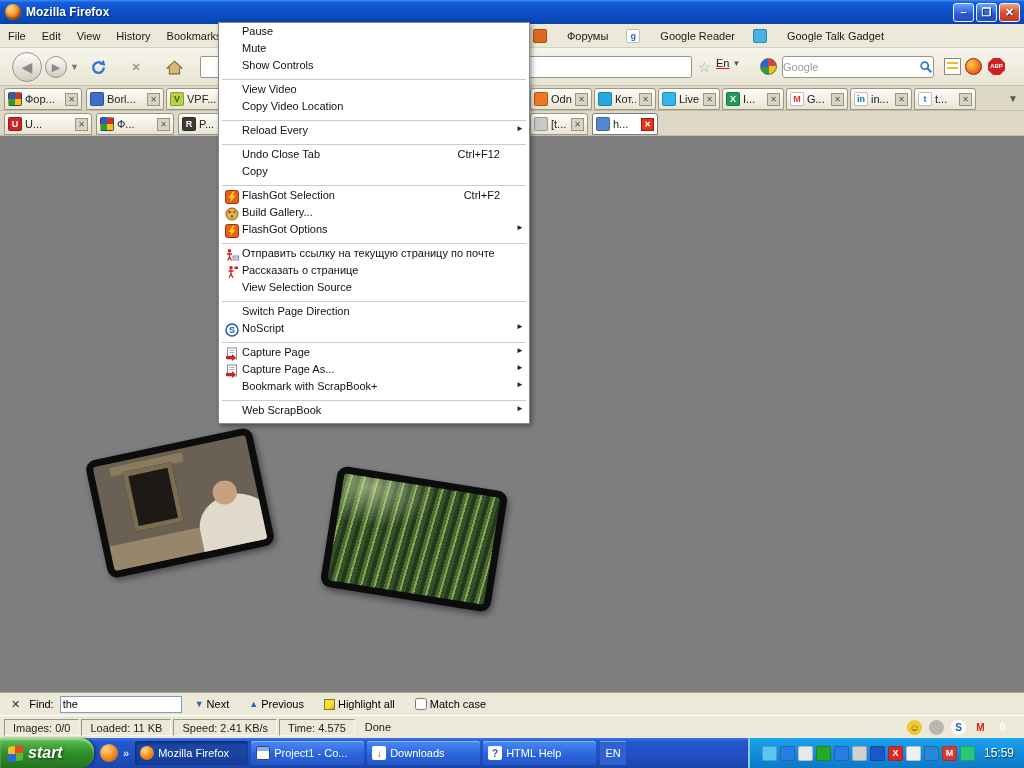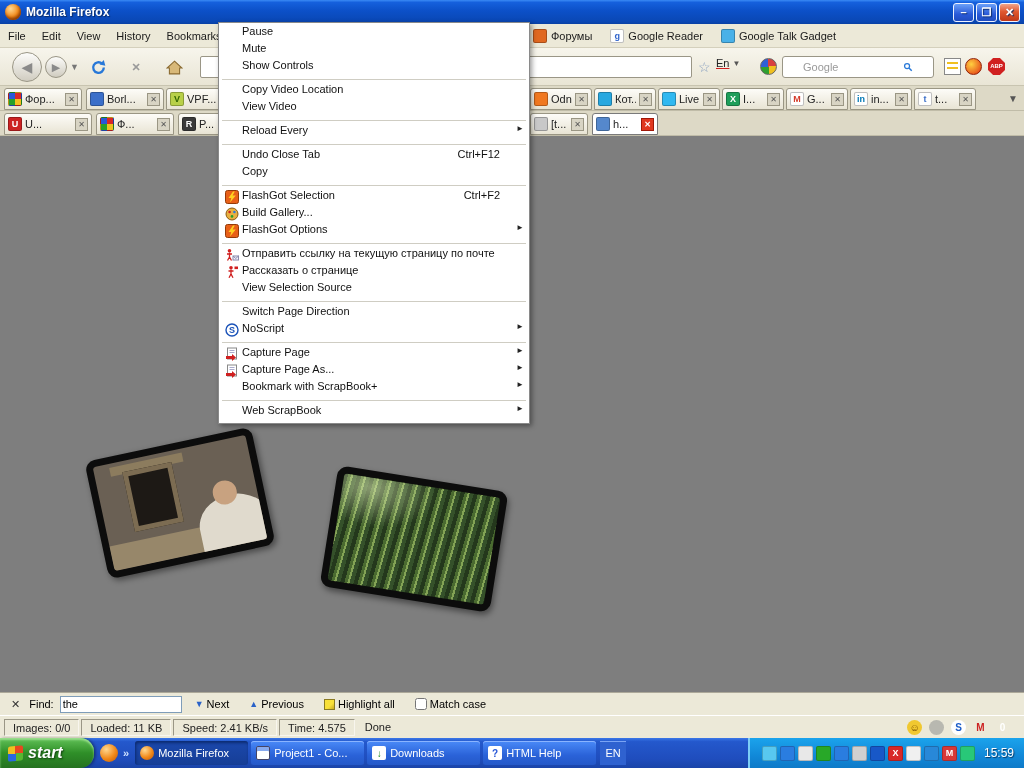--- a/index.html
+++ b/index.html
@@ -18,21 +18,21 @@
   .tb-btn { width:21px; height:19px; margin-left:2px; border-radius:3px; border:1px solid #eef2ff;
     background:linear-gradient(180deg,#6aa0f8,#2a5ad8 60%,#1f4cc0); color:#fff; font-size:11px; line-height:17px;
     text-align:center; font-weight:bold; }
   .tb-close { background:linear-gradient(180deg,#f0a488,#e05830 45%,#c03818); }
 
   
   .menurow { position:absolute; top:24px; left:0; right:0; height:24px; background:#ece9d8;
     border-bottom:1px solid #d4d0bc; display:flex; align-items:center; color:#1a1a1a; }
   .menu-item { padding:4px 8px; }
   .personal-bar { position:absolute; left:524px; top:0; height:24px; display:flex; align-items:center; }
-  .pb-item { display:flex; align-items:center; gap:4px; padding:0 9px; height:100%; }
+  .pb-item { display:flex; align-items:center; gap:20px; padding:0 9px; height:100%; }
   .fav { width:14px; height:14px; border-radius:2px; border:1px solid rgba(0,0,0,.25);
     display:inline-flex; align-items:center; justify-content:center; font-size:9px; font-weight:bold; flex:none; overflow:hidden; }
   .fav-multi { background:conic-gradient(#d82828 0 25%, #f0c020 0 50%, #28a028 0 75%, #2858d8 0 100%); }
 
   
   .navrow { position:absolute; top:48px; left:0; right:0; height:38px;
     background:linear-gradient(#f7f5ec,#e9e5d5); border-bottom:1px solid #c8c4b0; }
   .nav-btn { position:absolute; border-radius:50%; border:1px solid #9a9686;
     background:linear-gradient(#fcfcfa,#d0ccc0); display:flex; align-items:center; justify-content:center; color:#8a8a8a; }
   .back { left:12px; top:4px; width:30px; height:30px; font-size:14px; }
@@ -42,21 +42,21 @@
     display:flex; align-items:center; justify-content:center; }
   .urlbar { position:absolute; left:200px; top:8px; width:492px; height:22px; background:#fff;
     border:1px solid #9a9686; border-radius:2px; display:flex; align-items:center; padding:0 4px; }
   .url-input { flex:1; border:none; outline:none; font-size:11px; font-family:"Liberation Sans",sans-serif; }
   .star { position:absolute; left:698px; top:11px; font-size:14px; color:#8aa0c0; }
   .lang-btn { position:absolute; left:716px; top:9px; display:flex; align-items:center; gap:3px; font-size:11px; color:#222; }
   .lang-btn u { text-decoration-color:#d02020; }
   .ball { position:absolute; left:760px; top:10px; width:17px; height:17px; border-radius:50%;
     background:conic-gradient(#d84040 0 25%, #f0c020 0 50%, #30a030 0 75%, #3060d8 0 100%); border:1px solid #666; }
   .searchbox { position:absolute; left:782px; top:8px; width:152px; height:22px; background:#fff;
-    border:1px solid #9a9686; border-radius:3px; display:flex; align-items:center; padding:0 20px; }
+    border:1px solid #9a9686; border-radius:3px; display:flex; align-items:center; padding:0 0; }
   .search-input { flex:1; border:none; outline:none; font-size:11px; color:#444; width:100px; font-family:"Liberation Sans",sans-serif;}
   .search-input::placeholder { color:#9a9a9a; }
   .mini-ic { position:absolute; top:10px; width:17px; height:17px; }
   .pagey { background:#fff; border:1px solid #888; }
   .pagey i { display:block; height:2px; background:#f0c020; margin:3px 2px 0; }
   .smiley { border-radius:50%; background:radial-gradient(circle at 35% 35%, #ffd040, #e03010); border:1px solid #902008; }
   .abp { background:#d02020; clip-path:polygon(30% 0,70% 0,100% 30%,100% 70%,70% 100%,30% 100%,0 70%,0 30%);
     color:#fff; font-size:6px; font-weight:bold; text-align:center; line-height:17px; }
 
   
@@ -351,27 +351,27 @@
       </div>
       <div class="mi">
         <span class="mi-icon"></span>
         <span class="mi-label">Show Controls</span>
         <span class="mi-spacer"></span>
         <span class="mi-arrow"></span>
       </div>
       <div class="menu-sep"></div>
       <div class="mi">
         <span class="mi-icon"></span>
+        <span class="mi-label">View Video</span>
+        <span class="mi-spacer"></span>
+        <span class="mi-arrow"></span>
+      </div>
+      <div class="mi">
+        <span class="mi-icon"></span>
         <span class="mi-label">Copy Video Location</span>
-        <span class="mi-spacer"></span>
-        <span class="mi-arrow"></span>
-      </div>
-      <div class="mi">
-        <span class="mi-icon"></span>
-        <span class="mi-label">View Video</span>
         <span class="mi-spacer"></span>
         <span class="mi-arrow"></span>
       </div>
       <div class="menu-sep"></div>
       <div class="mi">
         <span class="mi-icon"></span>
         <span class="mi-label">Reload Every</span>
         <span class="mi-spacer"></span>
         <span class="mi-arrow">►</span>
       </div>

